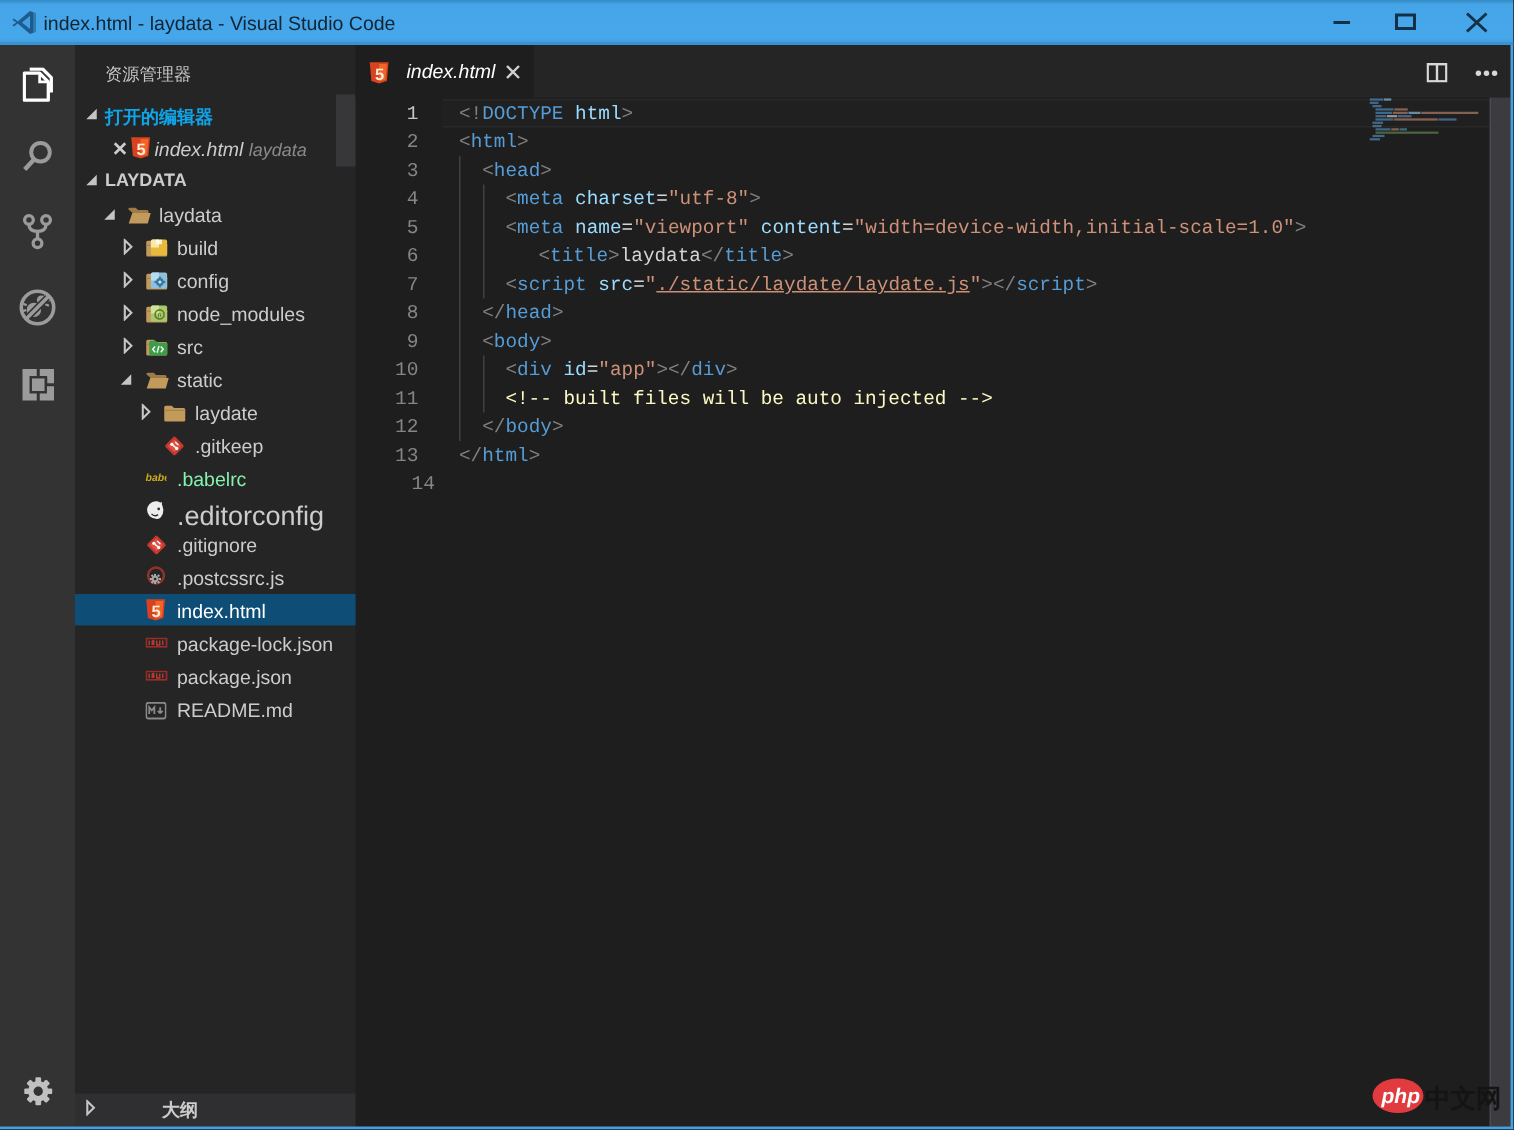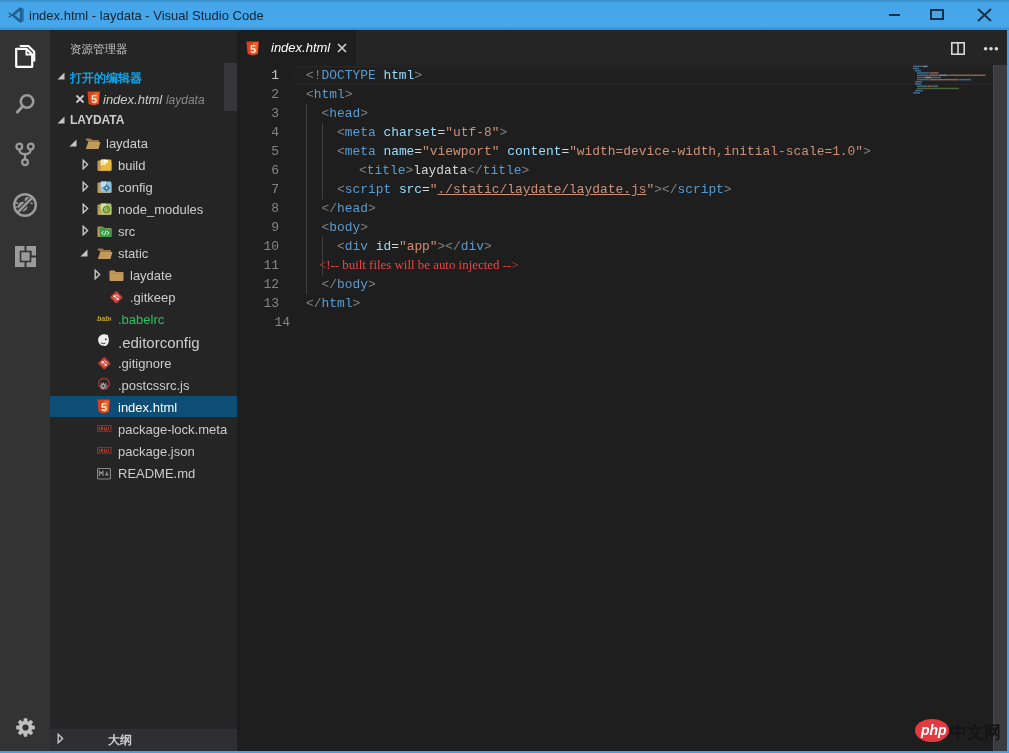--- a/index.html
+++ b/index.html
@@ -5,21 +5,21 @@
 * { margin:0; padding:0; box-sizing:border-box; }
 html,body { width:1009px; height:753px; overflow:hidden; }
 body { position:relative; background:#1e1e1e; font-family:"Liberation Sans", sans-serif; }
 .abs { position:absolute; }
 
 .p-punct { color:#808080; }
 .p-tag { color:#569cd6; }
 .p-attr { color:#9cdcfe; }
 .p-str { color:#ce9178; }
 .p-txt { color:#d4d4d4; }
-.p-com { color:#ef4444;font-family:Liberation Serif, serif; }
+.p-com { color:#fef9c3; }
 .lnum { position:absolute; width:42px; text-align:right; color:#858585; font-family:"Liberation Mono", monospace; font-size:13px; line-height:19px; }
 .cline { position:absolute; left:306px; font-family:"Liberation Mono", monospace; font-size:12.9px; line-height:19px; white-space:pre; }
 
 
 </style>
 </head>
 <body>
 <svg width="0" height="0" style="position:absolute;">
 <defs>
 <g id="html5">
@@ -236,29 +236,29 @@
 <div class="abs" style="left:130px;top:268px;font-size:13px;color:#cccccc;">laydate</div>
 
 <svg class="abs" style="left:109px;top:290px;" width="15" height="15">
     <use href="#gitdiamond"></use>
   </svg>
 <div class="abs" style="left:130px;top:290px;font-size:13px;color:#cccccc;">.gitkeep</div>
 
 <svg class="abs" style="left:97px;top:314px;" width="14" height="8">
     <text x="0" y="6.5" font-family="Liberation Sans" font-size="7" font-weight="bold" font-style="italic" fill="#c9a91e">babel</text>
   </svg>
-<div class="abs" style="left:118px;top:312px;font-size:13px;color:#22c55e;">.babelrc</div>
+<div class="abs" style="left:118px;top:312px;font-size:13px;color:#86efac;">.babelrc</div>
 
 <svg class="abs" style="left:97px;top:333px;" width="14" height="14">
     <path d="M6.8 1.2 a5.8 5.8 0 1 0 0.1 11.6 a4 6 0 0 0 5 -5.8 a4.5 5.8 0 0 0 -5.1 -5.8 Z" fill="#ededed"></path>
     <path d="M8.3 3.2 l2.5 -1.7 l0.3 2.8 Z" fill="#ededed"></path>
     <circle cx="8.8" cy="6.3" r="0.9" fill="#2b2b2b"></circle>
     <path d="M4 9.6 a3.4 3.4 0 0 0 4.4 0.5" stroke="#2b2b2b" stroke-width="0.9" fill="none"></path>
   </svg>
-<div class="abs" style="left:118px;top:334px;font-size:15px;color:#cccccc;text-align:center;">.editorconfig</div>
+<div class="abs" style="left:118px;top:334px;font-size:18px;color:#cccccc;text-align:center;">.editorconfig</div>
 
 <svg class="abs" style="left:97px;top:356px;" width="15" height="15">
     <use href="#gitdiamond"></use>
   </svg>
 <div class="abs" style="left:118px;top:356px;font-size:13px;color:#cccccc;text-align:right;">.gitignore</div>
 
 <svg class="abs" style="left:97px;top:377px;" width="14" height="14">
     <circle cx="7" cy="6.6" r="5.3" fill="none" stroke="#8e332a" stroke-width="1.7"></circle>
     <g fill="#a8a8a8">
       <circle cx="6.4" cy="9.0" r="2.2"></circle>
@@ -277,21 +277,21 @@
 
 <div class="abs" style="left:50px;top:396px;width:187px;height:21px;background:#0d4d76;"></div>
 <svg class="abs" style="left:97px;top:399px;" width="14" height="15">
     <use href="#html5"></use>
   </svg>
 <div class="abs" style="left:118px;top:400px;font-size:13px;color:#ffffff;">index.html</div>
 
 <svg class="abs" style="left:97px;top:425px;" width="15" height="7">
     <use href="#npmico"></use>
   </svg>
-<div class="abs" style="left:118px;top:422px;font-size:13px;color:#cccccc;">package-lock.meta</div>
+<div class="abs" style="left:118px;top:422px;font-size:13px;color:#cccccc;">package-lock.json</div>
 
 <svg class="abs" style="left:97px;top:447px;" width="15" height="7">
     <use href="#npmico"></use>
   </svg>
 <div class="abs" style="left:118px;top:444px;font-size:13px;color:#cccccc;">package.json</div>
 
 <svg class="abs" style="left:97px;top:468px;" width="14" height="12">
     <use href="#mdico"></use>
   </svg>
 <div class="abs" style="left:118px;top:466px;font-size:13px;color:#cccccc;">README.md</div>

